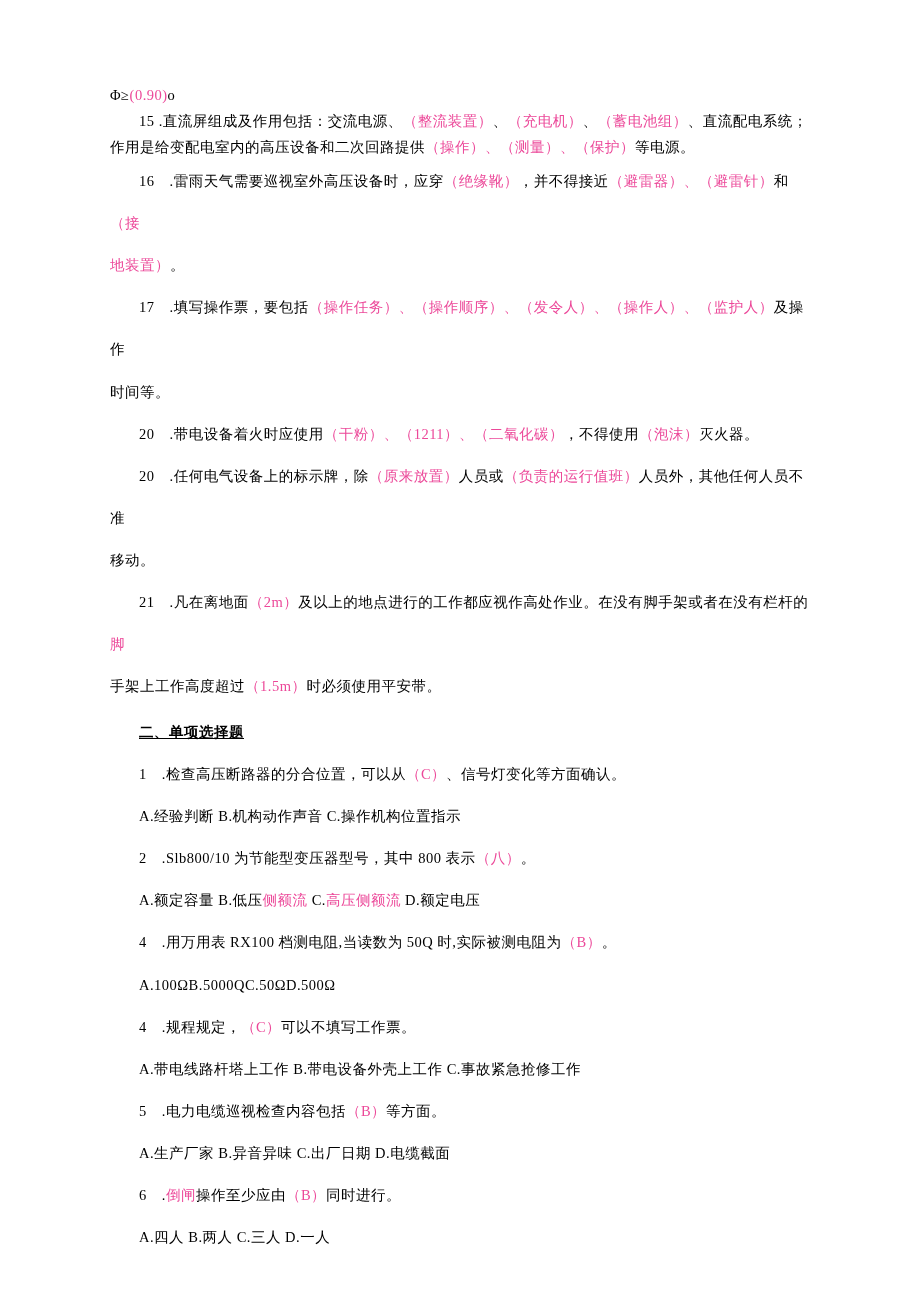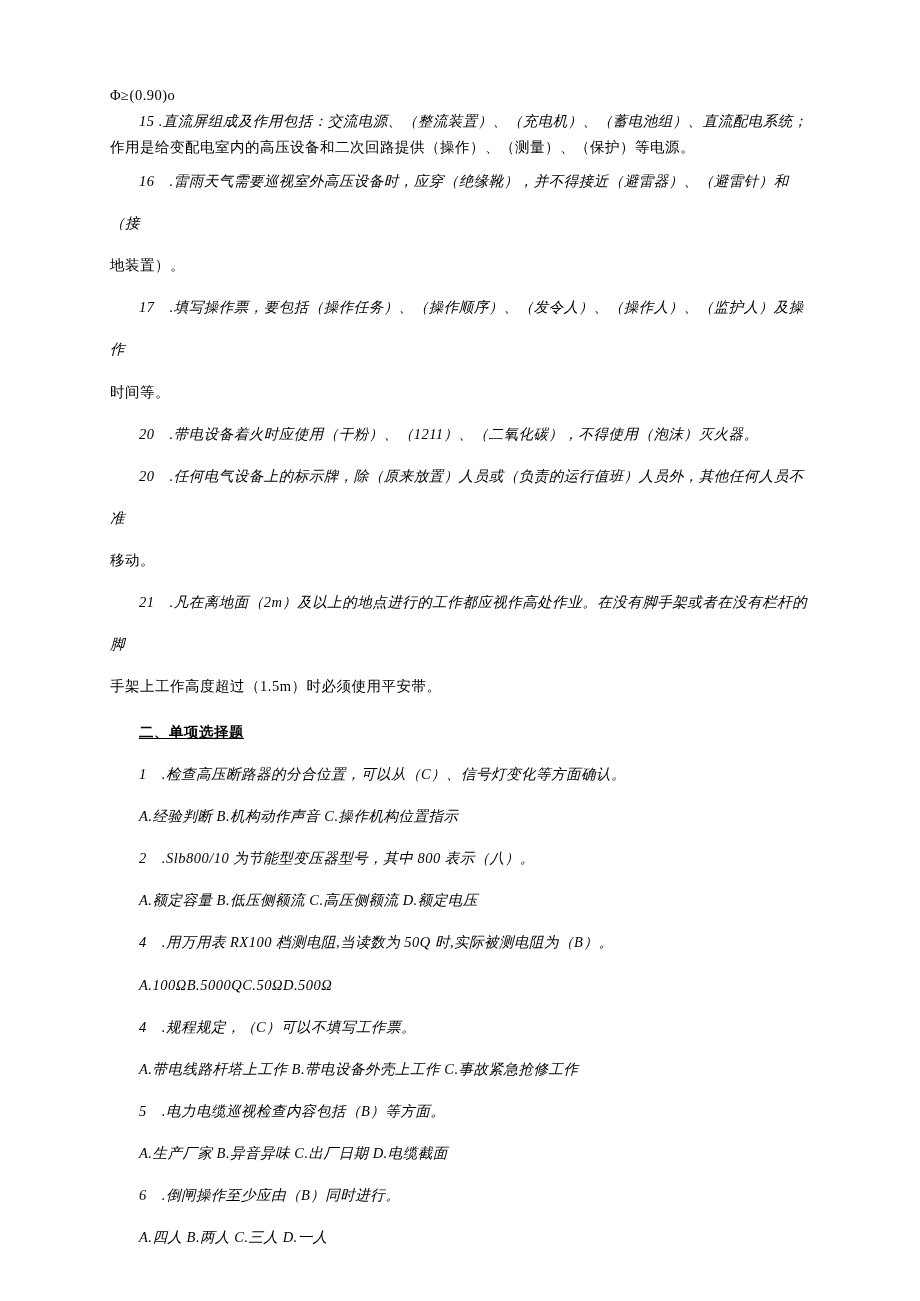--- a/index.html
+++ b/index.html
@@ -13,26 +13,25 @@
   .page {
     width: 920px;
     min-height: 1301px;
     box-sizing: border-box;
     padding: 82px 110px 60px 110px;
     line-height: 2.9;
     letter-spacing: 0.5px;
   }
   .para {
     text-indent: 2em;
-    font-style: italic;
   }
   .para-no-indent {
     text-indent: 0;
   }
-  .red { color: #000000; }
+  .red { color: #ec4899; }
   .tight { line-height: 1.8; }
   .section-title {
     text-indent: 2em;
     font-weight: bold;
     margin-top: 0.3em;
     text-decoration: underline;
   }
   .run { display: inline; }
 </style>
 </head>

